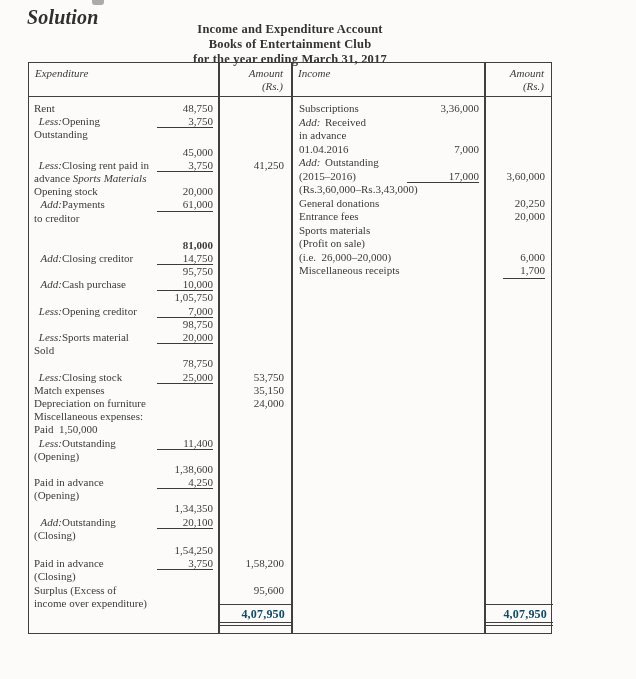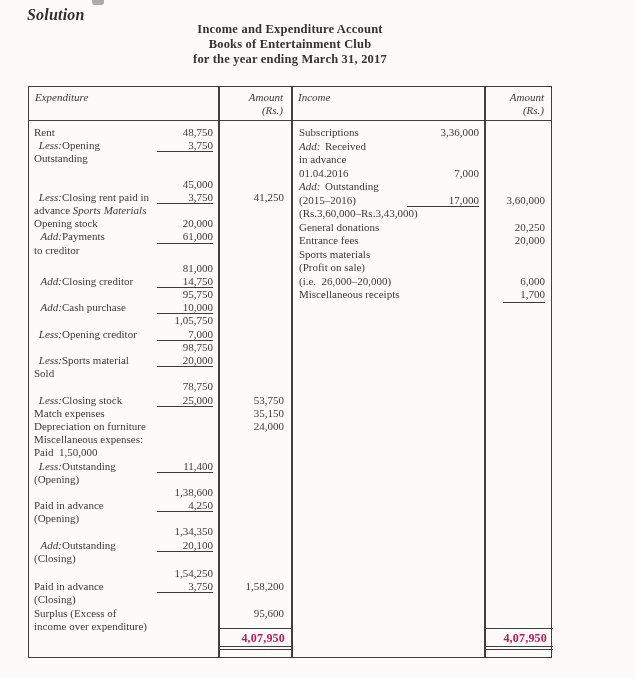--- a/index.html
+++ b/index.html
@@ -7,30 +7,30 @@
   body {
     background:#fcfbf9;
     font-family:"Liberation Serif", "DejaVu Serif", serif;
     color:#3b3b3b;
     position:relative;
     overflow:hidden;
   }
   .scan-mark { position:absolute; left:92px; top:0; width:12px; height:5px; background:#6a6a6a; opacity:.55; border-radius:0 0 3px 3px; }
   .solution-heading {
     position:absolute; left:27px; top:6px;
-    font-size:16px; font-weight:bold; font-style:italic; color:#2f2f2f;
+    font-size:20px; font-weight:bold; font-style:italic; color:#2f2f2f;
     letter-spacing:.2px;
   }
   .title-block {
     position:absolute; left:28px; top:22px; width:524px;
     text-align:center; font-weight:bold; color:#333;
     font-size:12.5px; line-height:15px; letter-spacing:.2px;
   }
   .acct-table {
-    position:absolute; left:28px; top:86px;
+    position:absolute; left:28px; top:62px;
     width:524px; height:572px;
     border:1.6px solid #3f3f3f;
     font-size:11px;
   }
   .vline { position:absolute; top:0; bottom:0; width:1.6px; background:#3f3f3f; }
   .vline.v1 { left:189px; }
   .vline.v2 { left:262px; }
   .vline.v3 { left:455px; }
   .header-row {
     position:absolute; left:0; top:0; width:100%; height:34px;
@@ -62,21 +62,21 @@
   .amt { flex:0 0 auto; text-align:right; }
   .exp-flow .amt { width:73px; padding-right:7px; }
   .inc-flow .amt { width:69px; padding-right:8px; }
   .amt .ul-amt { display:inline-block; width:42px; text-align:right; border-bottom:1.1px solid #3b3b3b; }
   .total-box { position:absolute; top:541px; }
   .total-box.exp { left:189px; width:73px; }
   .total-box.inc { left:455px; width:69px; }
   .total-num {
     border-top:1.6px solid #3f3f3f; border-bottom:1.6px solid #3f3f3f;
     height:19px; line-height:18px; text-align:right; padding-right:6px;
-    font-weight:bold; font-size:12px; color:#be185d; letter-spacing:.2px;
+    font-weight:bold; font-size:12px; color:#0c4a6e; letter-spacing:.2px;
   }
   .dbl-rule { height:3px; border-bottom:1.6px solid #3f3f3f; }
 </style>
 </head>
 <body>
 
 <div class="scan-mark"></div>
 
 <div class="solution-heading">Solution</div>
 
@@ -97,27 +97,27 @@
     <div class="hc incamt">
       <div>Amount</div>
       <div>(Rs.)</div>
     </div>
   </div>
 
   <div class="flow exp-flow" id="exp-flow">
       <div class="row"><div class="label-area"><span class="lbl">Rent</span><span class="sub">48,750</span></div><div class="amt"></div></div>
       <div class="row"><div class="label-area"><span class="prefix">Less:</span><span class="lbl">Opening</span><span class="sub ul">3,750</span></div><div class="amt"></div></div>
       <div class="row"><div class="label-area"><span class="lbl">Outstanding</span></div><div class="amt"></div></div>
-      <div class="row" style="margin-top: 12px;"><div class="label-area"><span class="sub">45,000</span></div><div class="amt"></div></div>
+      <div class="row" style="margin-top: 4px;"><div class="label-area"><span class="sub">45,000</span></div><div class="amt"></div></div>
       <div class="row"><div class="label-area"><span class="prefix">Less:</span><span class="lbl">Closing rent paid in</span><span class="sub ul">3,750</span></div><div class="amt"><span>41,250</span></div></div>
       <div class="row"><div class="label-area"><span class="lbl">advance </span><span class="lbl lbl-it">Sports Materials</span></div><div class="amt"></div></div>
       <div class="row"><div class="label-area"><span class="lbl">Opening stock</span><span class="sub">20,000</span></div><div class="amt"></div></div>
       <div class="row"><div class="label-area"><span class="prefix">Add:</span><span class="lbl">Payments</span><span class="sub ul">61,000</span></div><div class="amt"></div></div>
       <div class="row"><div class="label-area"><span class="lbl">to creditor</span></div><div class="amt"></div></div>
-      <div class="row" style="margin-top: 5px;"><div class="label-area"><span class="sub">81,000</span></div><div class="amt"></div></div>
+      <div class="row" style="margin-top: 14px; font-weight: bold;"><div class="label-area"><span class="sub">81,000</span></div><div class="amt"></div></div>
       <div class="row"><div class="label-area"><span class="prefix">Add:</span><span class="lbl">Closing creditor</span><span class="sub ul">14,750</span></div><div class="amt"></div></div>
       <div class="row"><div class="label-area"><span class="sub">95,750</span></div><div class="amt"></div></div>
       <div class="row"><div class="label-area"><span class="prefix">Add:</span><span class="lbl">Cash purchase</span><span class="sub ul">10,000</span></div><div class="amt"></div></div>
       <div class="row"><div class="label-area"><span class="sub">1,05,750</span></div><div class="amt"></div></div>
       <div class="row"><div class="label-area"><span class="prefix">Less:</span><span class="lbl">Opening creditor</span><span class="sub ul">7,000</span></div><div class="amt"></div></div>
       <div class="row"><div class="label-area"><span class="sub">98,750</span></div><div class="amt"></div></div>
       <div class="row"><div class="label-area"><span class="prefix">Less:</span><span class="lbl">Sports material</span><span class="sub ul">20,000</span></div><div class="amt"></div></div>
       <div class="row"><div class="label-area"><span class="lbl">Sold</span></div><div class="amt"></div></div>
       <div class="row"><div class="label-area"><span class="sub">78,750</span></div><div class="amt"></div></div>
       <div class="row"><div class="label-area"><span class="prefix">Less:</span><span class="lbl">Closing stock</span><span class="sub ul">25,000</span></div><div class="amt"><span>53,750</span></div></div>

